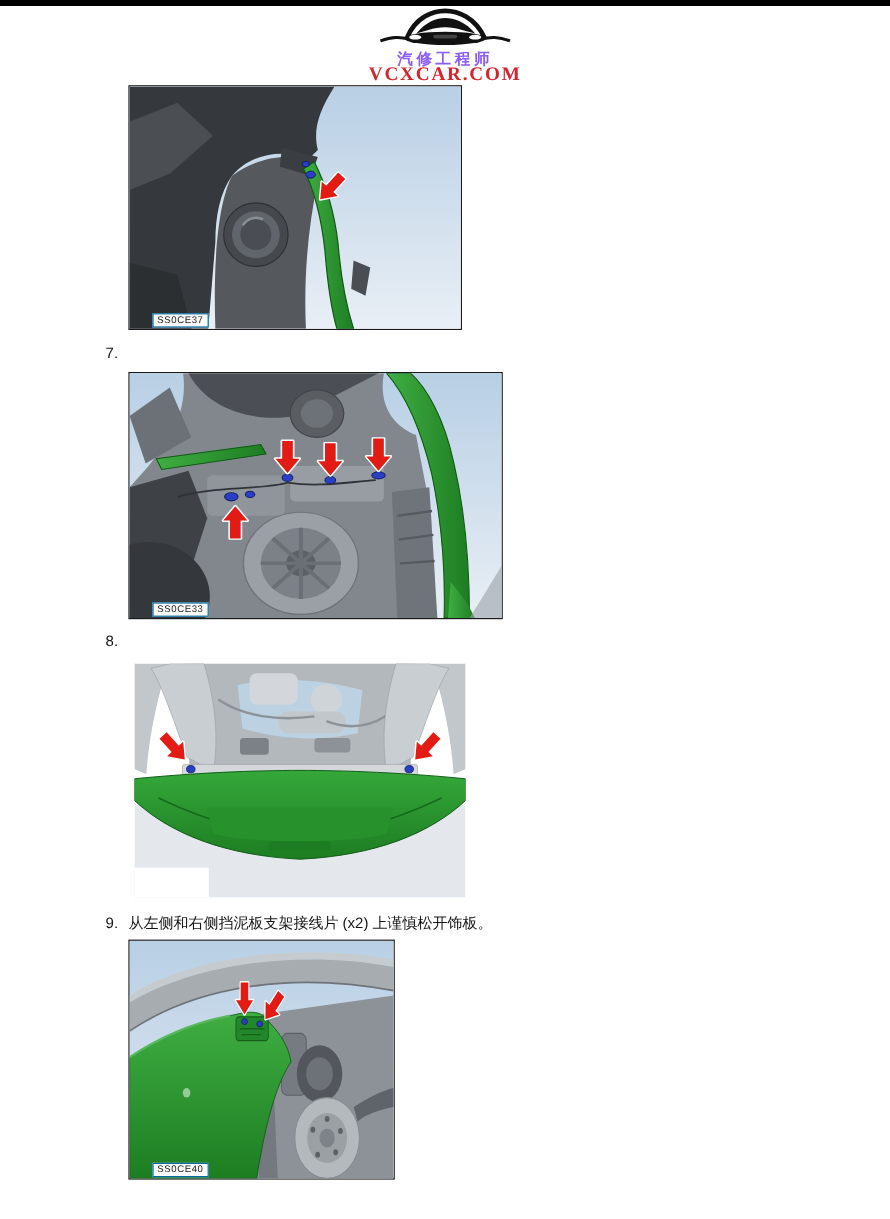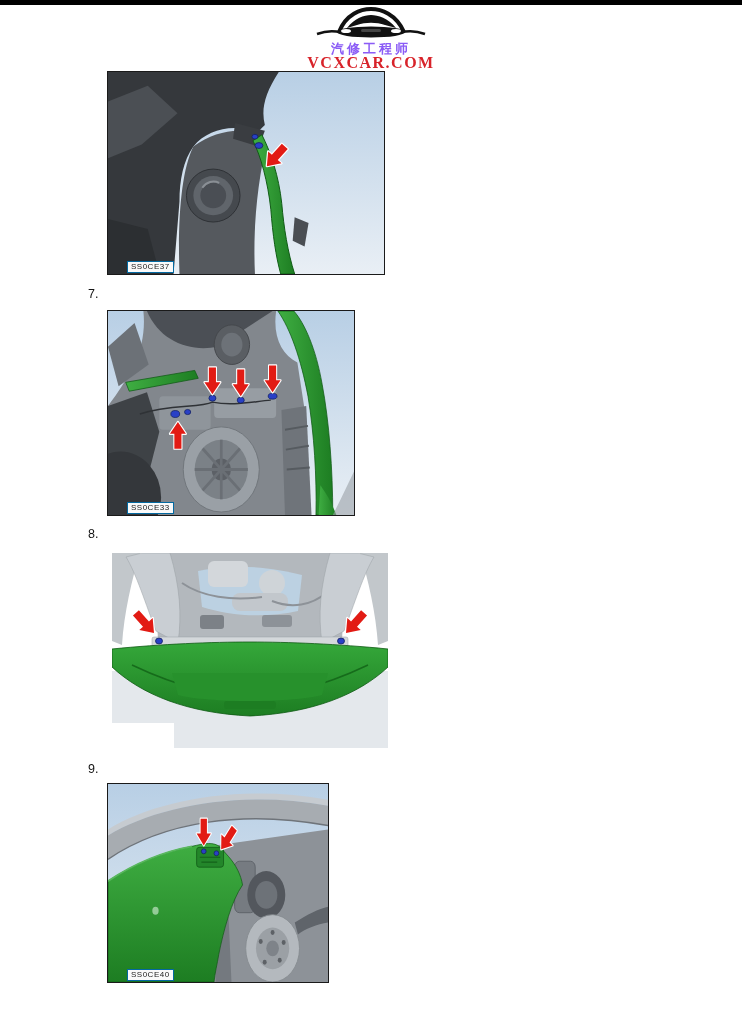--- a/index.html
+++ b/index.html
@@ -16,21 +16,21 @@
   .step { position:absolute; left:88px; width:620px; display:flex; font-size:12.5px; line-height:16px; color:#141414; }
   .step .num { width:19px; flex:0 0 19px; }
 
   .fig { position:absolute; background:#fff; }
   .fig.bordered { border:1px solid #1a1a1a; }
   .fig svg { display:block; width:100%; height:100%; }
   .fig-label { position:absolute; left:1px; bottom:1px; background:#fafafa; border:1px solid #0369a1;
                font-size:8px; line-height:10px; padding:0 3px; color:#222; letter-spacing:.5px;margin-left:18px; }
 
   #fig-top   { left:107px; top:71px;  width:278px; height:204px; }
-  #fig-step7 { left:107px; top:310px; width:248px; height:206px; }
+  #fig-step7 { left:107px; top:310px; width:312px; height:206px; }
   #fig-step8 { left:112px; top:553px; width:276px; height:195px; }
   #fig-step9 { left:107px; top:783px; width:222px; height:200px; }
 
   #step7 { top:286px; }
   #step8 { top:526px; }
   #step9 { top:761px; }
 </style>
 </head>
 <body>
 
@@ -171,20 +171,21 @@
       <rect x="112" y="148" width="52" height="8" rx="3" fill="#1d7d22"></rect>
       <ellipse cx="47" cy="88" rx="3.5" ry="3" fill="#2940c6" stroke="#14215f" stroke-width="0.8"></ellipse>
       <ellipse cx="229" cy="88" rx="3.5" ry="3" fill="#2940c6" stroke="#14215f" stroke-width="0.8"></ellipse>
       <use href="#arrow3" transform="translate(42,80) rotate(-42)"></use>
       <use href="#arrow3" transform="translate(234,80) rotate(42)"></use>
     </svg>
   </div>
 
   <div class="step" id="step9">
     <span class="num">9.</span>
+    <span class="txt">从左侧和右侧挡泥板支架接线片 (x2) 上谨慎松开饰板。</span>
   </div>
 
   <div class="fig bordered" id="fig-step9">
     <svg viewBox="0 0 278 200" preserveAspectRatio="none">
       <defs>
         <linearGradient id="sky4" x1="0" y1="0" x2="0" y2="1">
           <stop offset="0" stop-color="#b8cfe5"></stop>
             <stop offset="1" stop-color="#e2eaf2"></stop>
         </linearGradient>
         <linearGradient id="gr4" x1="0" y1="0" x2="0" y2="1">

